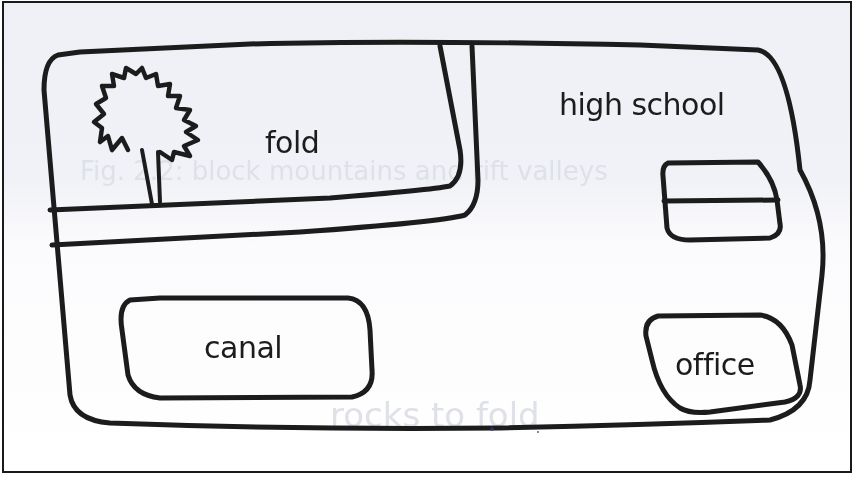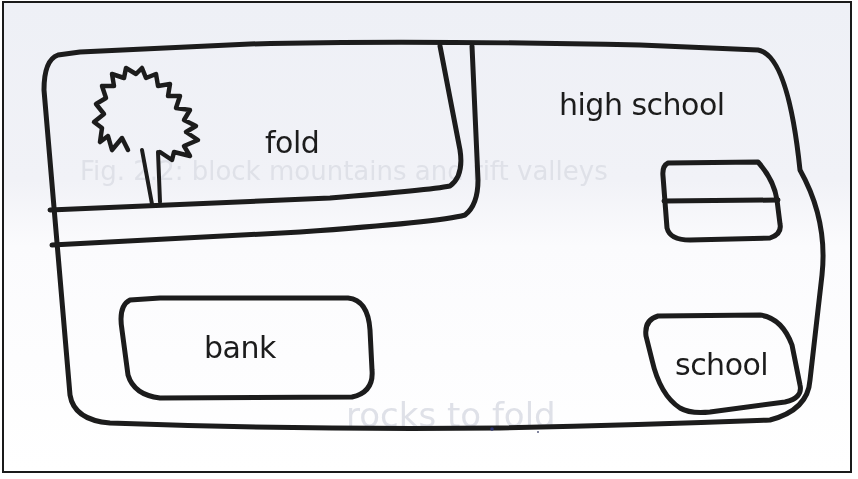--- a/index.html
+++ b/index.html
@@ -47,21 +47,21 @@
       white-space: nowrap;
       line-height: 1;
     }
   </style>
 </head>
 <body>
 
 <div class="frame"></div>
 
 <div class="bleed" style="left:80px; top:158px; font-size:26px;">Fig. 2.2: block mountains and rift valleys</div>
-<div class="bleed" style="left:346px; top:398px; font-size:34px;">rocks to fold</div>
+<div class="bleed" style="left:330px; top:398px; font-size:34px;">rocks to fold</div>
 
 <svg class="map" viewBox="0 0 858 479">
   <g fill="none" stroke="#1c1c1c" stroke-width="5" stroke-linejoin="round" stroke-linecap="round">
 
     <path d="M58 55 Q44 60 44 90 L70 395 Q74 420 110 423 Q300 430 500 428 Q640 425 770 420 Q808 410 810 380 L822 275 Q828 220 800 170 Q788 55 758 50 L640 45 Q400 40 250 44 L80 52 Z"></path>
 
     <path d="M50 210 L330 198 Q430 190 450 186 Q464 176 460 150 L440 46"></path>
 
     <path d="M52 245 L300 232 Q440 222 465 215 Q478 205 478 180 L472 46"></path>
 
@@ -76,14 +76,14 @@
 
     <path stroke-width="4" d="M142 150 L152 204 M158 152 L160 202"></path>
   </g>
 
   <circle cx="492" cy="429" r="1.8" fill="#2a3170"></circle>
   <circle cx="538" cy="432" r="1" fill="#5a5f80"></circle>
 </svg>
 
 <div class="label" style="left:265px; top:128px;">fold</div>
 <div class="label" style="left:559px; top:90px;">high school</div>
-<div class="label" style="left:204px; top:333px;">bank</div>
-<div class="label" style="left:675px; top:350px;">school</div>
+<div class="label" style="left:204px; top:333px;">canal</div>
+<div class="label" style="left:675px; top:350px;">office</div>
 
 </body></html>

